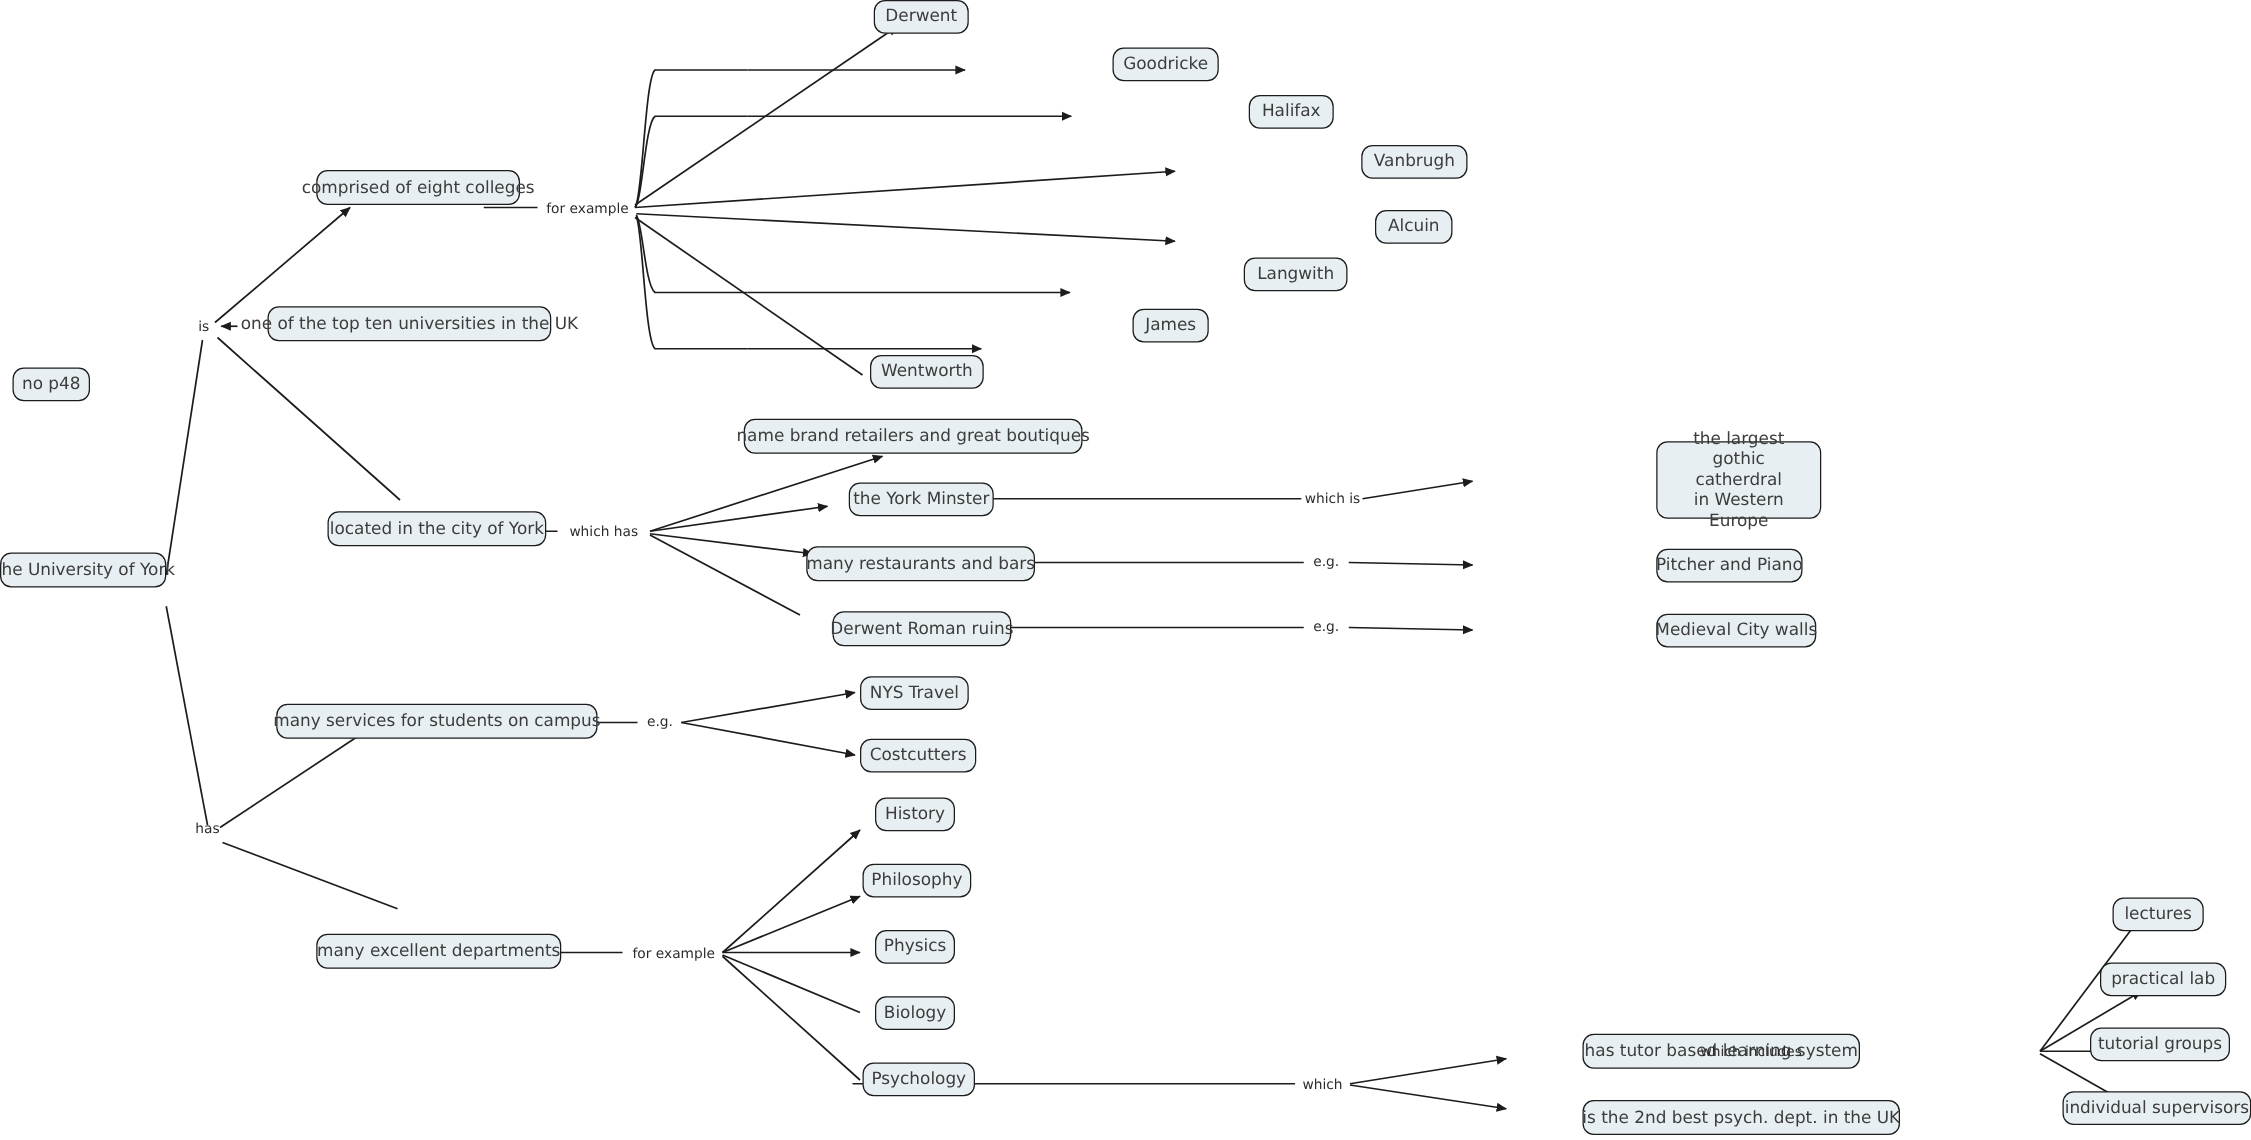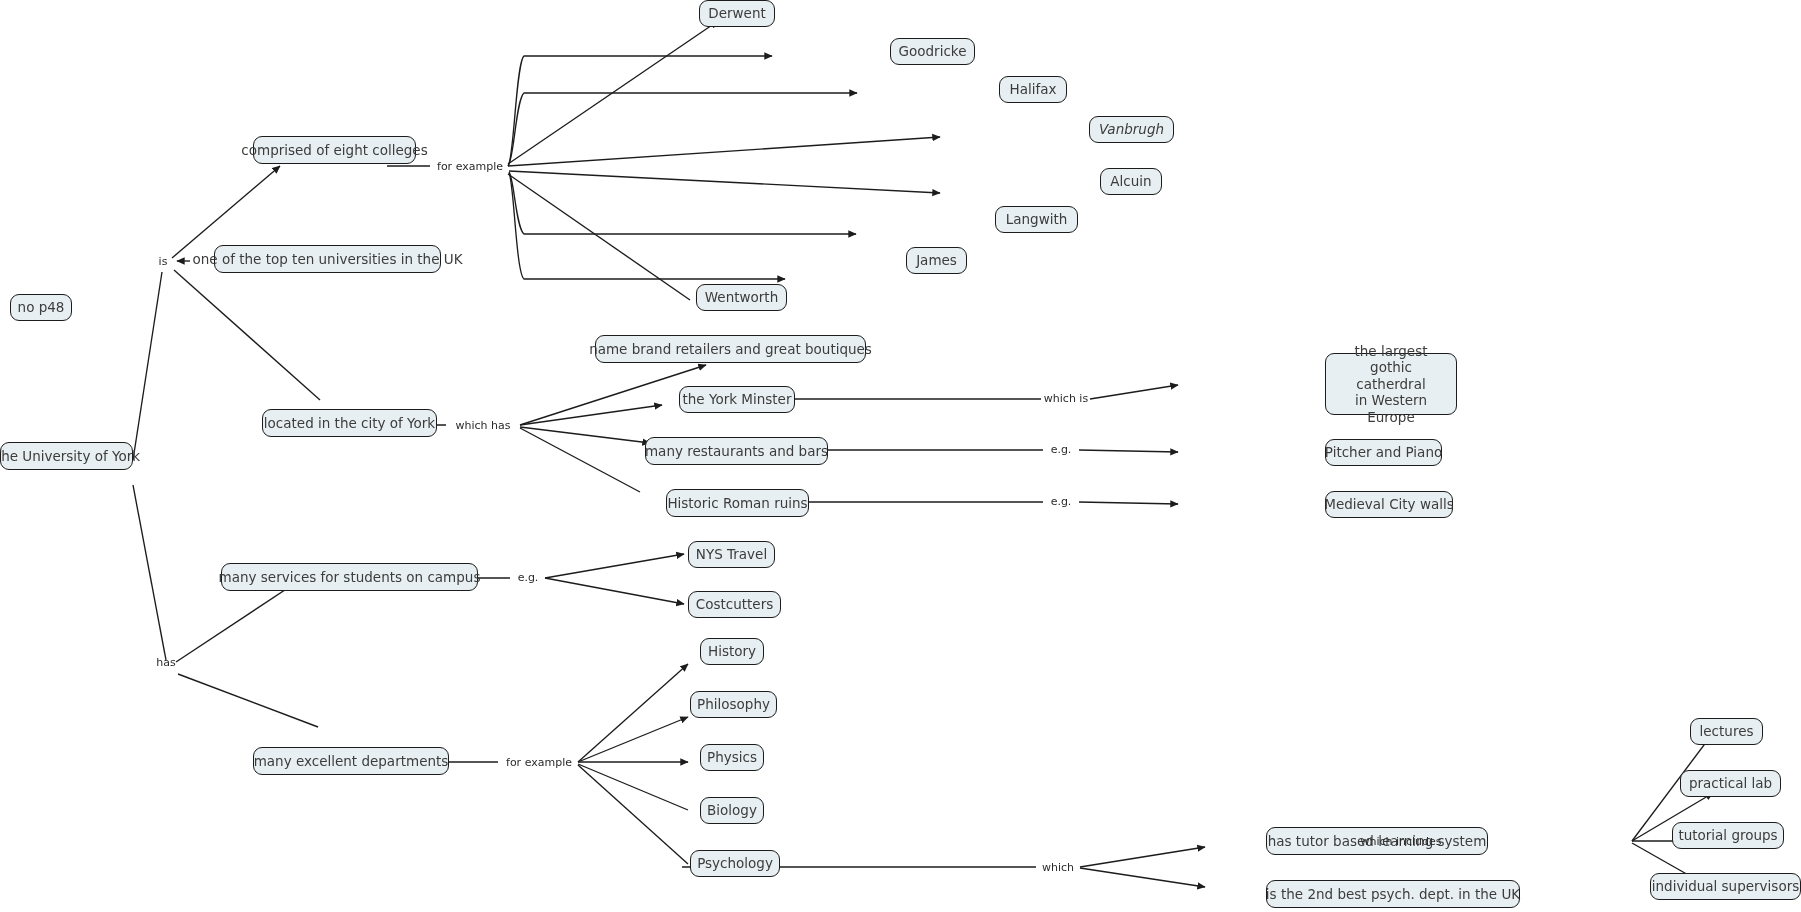--- a/index.html
+++ b/index.html
@@ -166,37 +166,37 @@
   <div class="node" style="left:221px; top:563px; width:257px; height:28px;">many services for students on campus</div>
 
   <div class="node" style="left:253px; top:747px; width:196px; height:28px;">many excellent departments</div>
 
   <div class="node" style="left:699px; top:0px; width:76px; height:27px;">Derwent</div>
 
   <div class="node" style="left:890px; top:38px; width:85px; height:27px;">Goodricke</div>
 
   <div class="node" style="left:999px; top:76px; width:68px; height:27px;">Halifax</div>
 
-  <div class="node" style="left:1089px; top:116px; width:85px; height:27px;font-style:italic;">Vanbrugh</div>
+  <div class="node" style="left:1089px; top:116px; width:85px; height:27px;">Vanbrugh</div>
 
   <div class="node" style="left:1100px; top:168px; width:62px; height:27px;">Alcuin</div>
 
   <div class="node" style="left:995px; top:206px; width:83px; height:27px;">Langwith</div>
 
   <div class="node" style="left:906px; top:247px; width:61px; height:27px;">James</div>
 
   <div class="node" style="left:696px; top:284px; width:91px; height:27px;">Wentworth</div>
 
   <div class="node" style="left:595px; top:335px; width:271px; height:28px;">name brand retailers and great boutiques</div>
 
   <div class="node" style="left:679px; top:386px; width:116px; height:27px;">the York Minster</div>
 
   <div class="node" style="left:645px; top:437px; width:183px; height:28px;">many restaurants and bars</div>
 
-  <div class="node" style="left:666px; top:489px; width:143px; height:28px;">Historic Roman ruins</div>
+  <div class="node" style="left:666px; top:489px; width:143px; height:28px;">Derwent Roman ruins</div>
 
   <div class="node multiline" style="left:1325px; top:353px; width:132px; height:62px;">the largest
 gothic catherdral
 in Western Europe</div>
 
   <div class="node" style="left:1325px; top:439px; width:117px; height:27px;">Pitcher and Piano</div>
 
   <div class="node" style="left:1325px; top:491px; width:128px; height:27px;text-align:right;">Medieval City walls</div>
 
   <div class="node" style="left:688px; top:541px; width:87px; height:27px;">NYS Travel</div>

